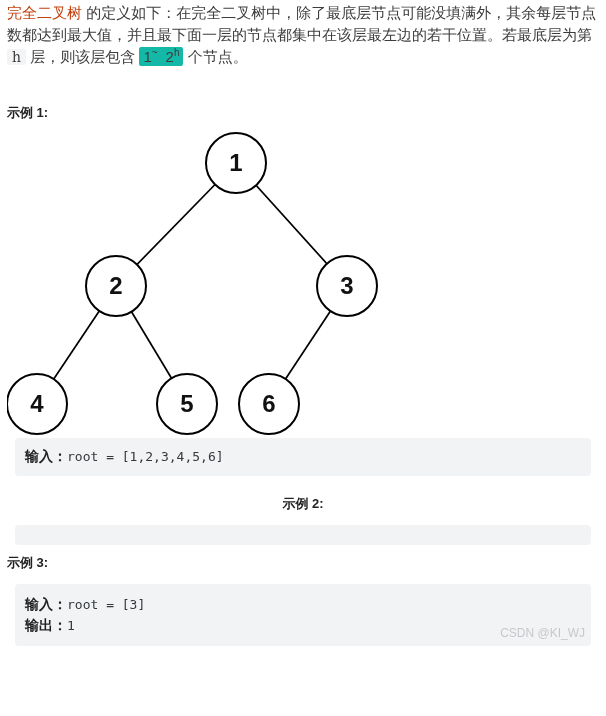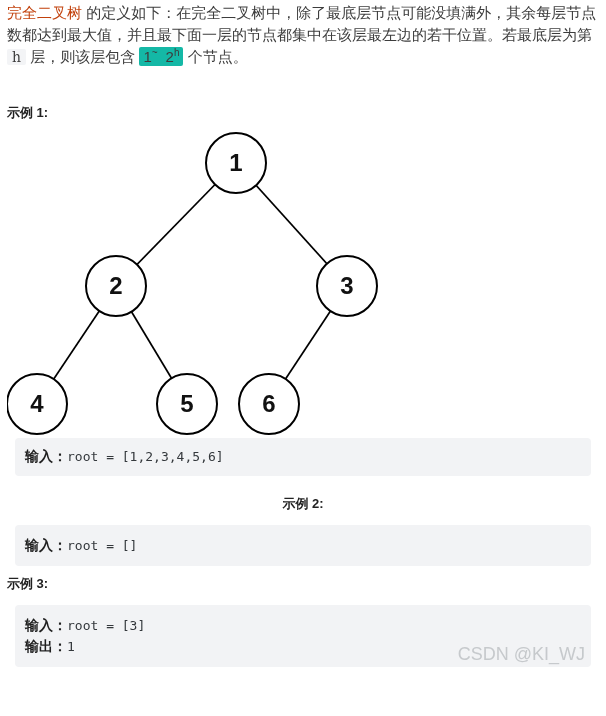--- a/index.html
+++ b/index.html
@@ -71,21 +71,21 @@
     font-size: 14px;
     font-weight: bold;
     color: #1f1f1f;
   }
   .io-line { display: block; }
 
   .watermark {
     position: absolute;
     right: 6px;
     bottom: 3px;
-    font-size: 18px;
+    font-size: 12px;
     color: #c6c9cc;
     font-family: "Liberation Sans", sans-serif;
   }
 </style>
 </head>
 <body>
 
 <div class="page">
 
   <p class="intro"><a class="term-link">完全二叉树</a><span> 的定义如下：在完全二叉树中，除了最底层节点可能没填满外，其余每层节点数都达到最大值，并且最下面一层的节点都集中在该层最左边的若干位置。若最底层为第 </span><code class="inline-code">h</code><span> 层，则该层包含 </span><span class="formula"><span>1</span><sup>~</sup><span class="gap"></span><span>2</span><sup>h</sup></span><span> 个节点。</span></p>
@@ -111,19 +111,19 @@
         <text x="180" y="284" text-anchor="middle" font-size="24" font-weight="bold" font-family="Liberation Sans, sans-serif" fill="#111111">5</text>
         <circle cx="262" cy="276" r="30" fill="#ffffff" stroke="#000000" stroke-width="2"></circle>
         <text x="262" y="284" text-anchor="middle" font-size="24" font-weight="bold" font-family="Liberation Sans, sans-serif" fill="#111111">6</text>
       </svg>
     </div>
 
   <pre class="code-block" id="example1-block"><span class="io-line"><strong>输入：</strong><span>root = [1,2,3,4,5,6]</span></span></pre>
 
   <h4 class="example-label" id="example2-label">示例 2:</h4>
 
-  <pre class="code-block" id="example2-block"><span class="io-line"><strong>输入：</strong><span>root = []</span></span></pre>
+  <pre class="code-block" id="example2-block"></pre>
 
   <h4 class="example-label" id="example3-label">示例 3:</h4>
 
   <pre class="code-block" id="example3-block"><span class="io-line"><strong>输入：</strong><span>root = [3]</span></span><span class="io-line"><strong>输出：</strong><span>1</span></span><span class="watermark">CSDN @KI_WJ</span></pre>
 
 </div>
 
 </body></html>

